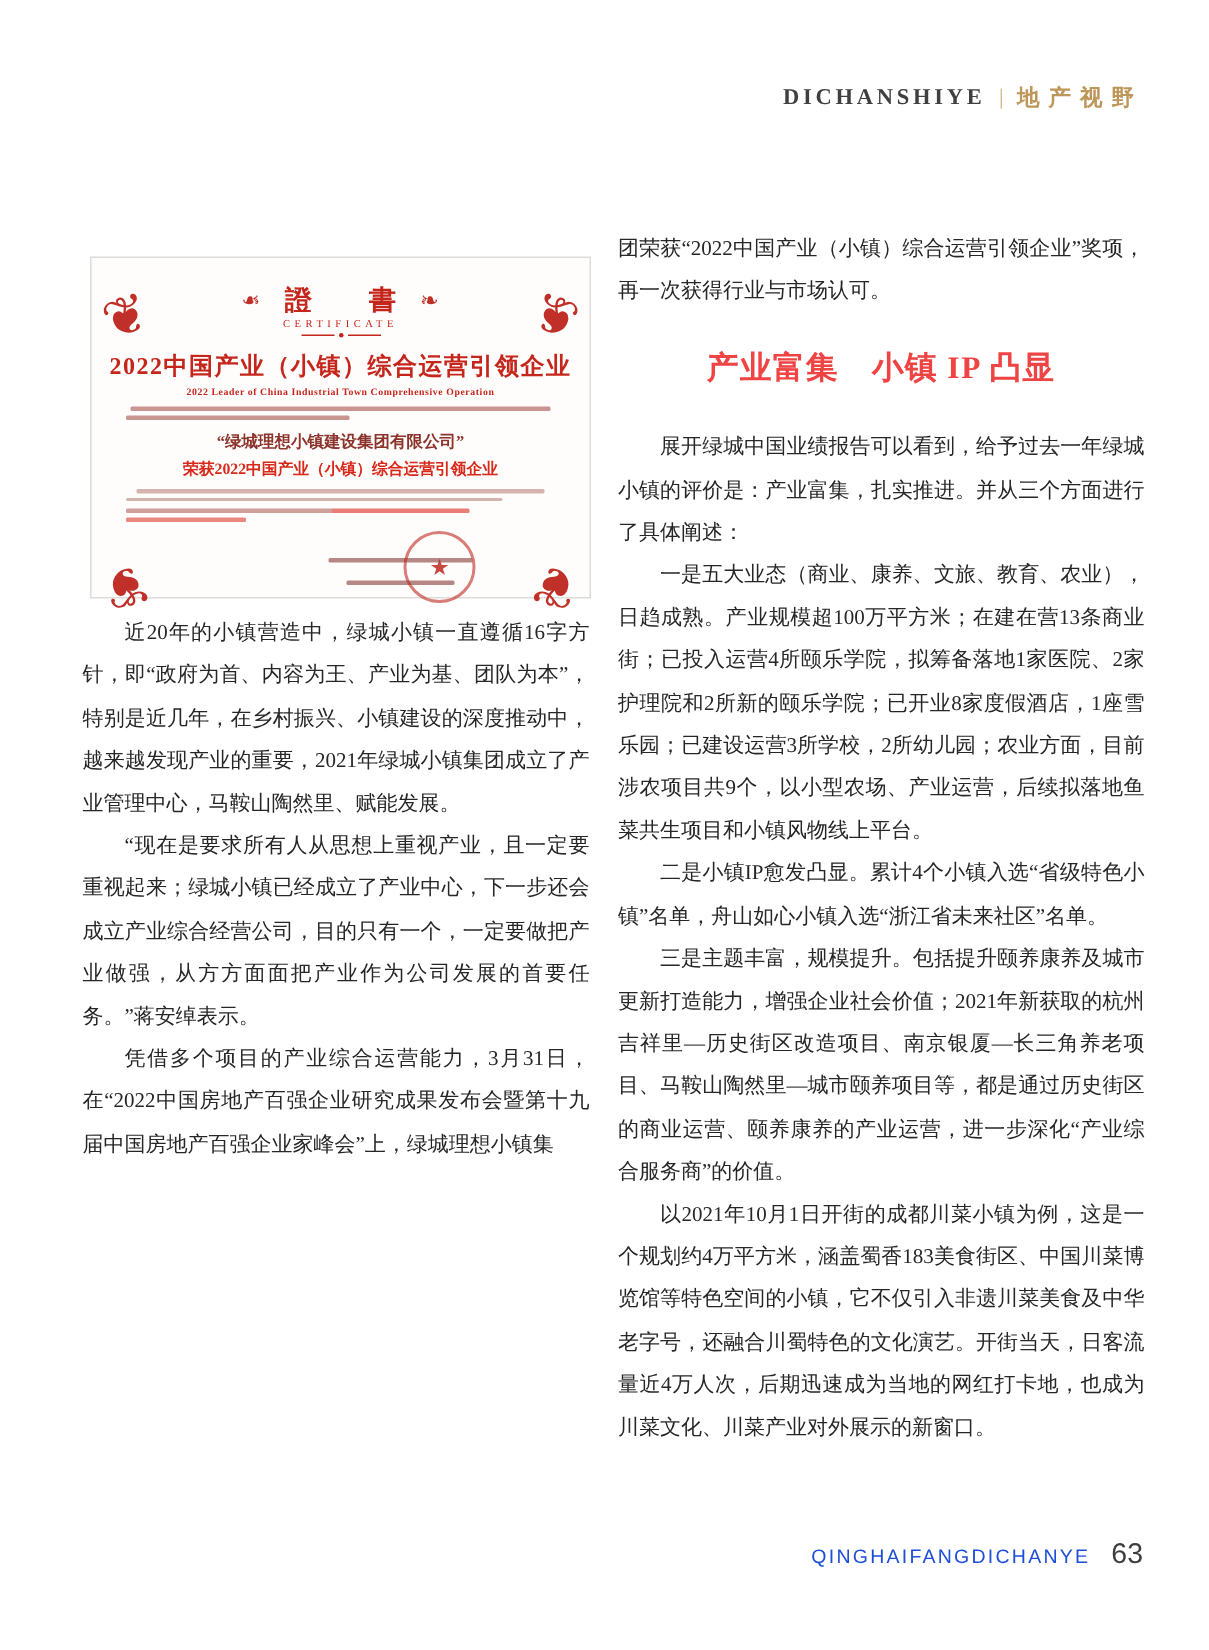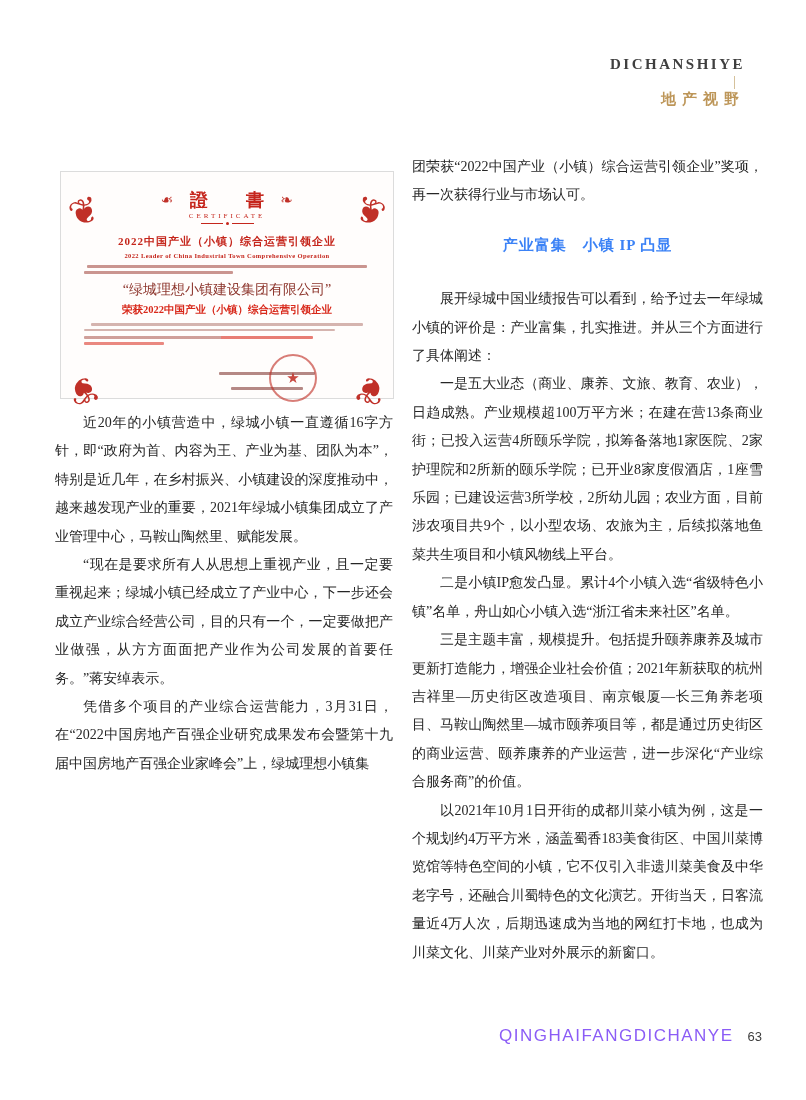--- a/index.html
+++ b/index.html
@@ -2,21 +2,21 @@
 <html><head>
 <meta charset="utf-8">
 <style>
   html,body{margin:0;padding:0;background:#e8e8e8;}
   #page{
     position:relative;width:806px;height:1100px;background:#ffffff;
     margin:0 auto;overflow:hidden;
     font-family:"Liberation Serif","DejaVu Serif",serif;color:#262626;
   }
   
-  .header{position:absolute;top:56px;right:61px;display:flex;align-items:flex-end;flex-direction:column;}
+  .header{position:absolute;top:56px;right:44px;display:flex;align-items:center;}
   .header .en{font-size:15px;font-weight:bold;letter-spacing:2.5px;color:#3f3f3f;}
   .header .divider{margin:0 9px;color:#c9af7e;font-size:15px;font-weight:normal;}
   .header .cn{font-size:15px;font-weight:bold;letter-spacing:6px;color:#bd9659;}
   
   .certificate{
     position:absolute;left:60px;top:171px;width:334px;height:228px;
     background:#fffdfc;border:1px solid #dcdcdc;box-sizing:border-box;
   }
   .cert-inner{position:relative;width:100%;height:100%;text-align:center;}
   .corner{position:absolute;font-family:"DejaVu Sans",sans-serif;font-size:36px;line-height:1;color:#c03028;}
@@ -25,27 +25,27 @@
   .corner.bl{left:8px;bottom:6px;transform:scaleY(-1) rotate(18deg);}
   .corner.br{right:8px;bottom:6px;transform:scale(-1,-1) rotate(18deg);}
   .cert-title-row{display:flex;align-items:center;justify-content:center;margin-top:16px;}
   .cert-title{font-size:18px;font-weight:bold;color:#c5261c;letter-spacing:10px;text-indent:10px;font-family:Liberation Serif, serif;}
   .flourish{font-family:"DejaVu Sans",sans-serif;font-size:15px;color:#c03028;margin:0 6px;}
   .flourish.left{transform:scaleX(-1);}
   .cert-sub{font-size:7px;letter-spacing:3px;color:#c5261c;margin-top:0px;font-family:"Liberation Serif",serif;}
   .cert-divider{display:flex;align-items:center;justify-content:center;margin-top:2px;}
   .cert-divider .bar{width:22px;height:1px;background:#c5261c;}
   .cert-divider .dot{width:3px;height:3px;border-radius:50%;background:#c5261c;margin:0 3px;}
-  .cert-award-cn{font-size:11px;font-weight:bold;color:#c5261c;margin-top:9px;letter-spacing:1px;}
+  .cert-award-cn{font-size:16px;font-weight:bold;color:#c5261c;margin-top:9px;letter-spacing:1px;}
   .cert-award-en{font-size:6.5px;font-weight:bold;color:#c5261c;margin-top:3px;letter-spacing:.4px;}
   .fineprint{margin:6px auto 0;width:86%;}
   .fp-line{height:3px;margin:3px auto;background:rgba(150,45,35,.5);border-radius:1px;}
   .fp-line.l1{width:98%;}
   .fp-line.l2{width:52%;margin-left:0;}
-  .cert-company{font-size:14px;font-weight:normal;color:#8c342b;margin-top:7px;}
+  .cert-company{font-size:11px;font-weight:bold;color:#8c342b;margin-top:7px;}
   .cert-awardline{font-size:10.5px;font-weight:bold;color:#d8281a;margin-top:4px;}
   .fineprint.b .fp-line{height:2.5px;background:rgba(150,70,60,.4);}
   .fineprint.b .l1{width:95%;}
   .fineprint.b .l2{width:88%;}
   .fineprint.c{width:86%;margin-top:5px;}
   .fineprint.c .fp-line{height:3px;}
   .fineprint.c .l1{width:80%;margin-left:0;background:linear-gradient(90deg,rgba(150,45,35,.45) 60%,rgba(216,40,26,.6) 60%);}
   .fineprint.c .l2{width:28%;margin-left:0;background:rgba(216,40,26,.55);}
   .seal{
     position:absolute;left:208px;top:166px;width:48px;height:48px;border-radius:50%;
@@ -56,28 +56,28 @@
   .seal-line{position:absolute;height:3px;background:rgba(120,40,35,.55);border-radius:1px;}
   .seal-line.s1{left:158px;top:184px;width:96px;}
   .seal-line.s2{left:170px;top:199px;width:72px;}
   
   .col{position:absolute;text-align:justify;font-size:14px;line-height:28.4px;}
   .col p{margin:0;text-indent:2em;}
   .col p.noindent{text-indent:0;}
   .col-left{left:55px;top:409px;width:338px;}
   .col-right{left:412px;top:153px;width:351px;}
   .section-heading{
-    text-align:center;text-indent:0 !important;font-weight:bold;color:#3b82f6;
-    font-size:15px;letter-spacing:1px;margin:21px 0 26px 0 !important;
+    text-align:center;text-indent:0 !important;font-weight:bold;color:#ef4444;
+    font-size:21px;letter-spacing:1px;margin:21px 0 26px 0 !important;
   }
   
   .footer{position:absolute;top:1026px;right:44px;display:flex;align-items:baseline;
     font-family:"Liberation Sans","DejaVu Sans",sans-serif;}
-  .footer .journal{font-size:17px;letter-spacing:1.5px;color:#8b5cf6;text-align:right;}
-  .footer .pagenum{font-size:13px;color:#3d3d3d;margin-left:14px;}
+  .footer .journal{font-size:13px;letter-spacing:1.5px;color:#1d4ed8;text-align:right;}
+  .footer .pagenum{font-size:19px;color:#3d3d3d;margin-left:14px;}
 </style>
 </head>
 <body>
 
 <div id="page">
 
   <div class="header">
     <span class="en">DICHANSHIYE</span>
     <span class="divider">|</span>
     <span class="cn">地产视野</span>
@@ -133,21 +133,21 @@
   <div class="col col-left">
     <p>近20年的小镇营造中，绿城小镇一直遵循16字方针，即“政府为首、内容为王、产业为基、团队为本”，特别是近几年，在乡村振兴、小镇建设的深度推动中，越来越发现产业的重要，2021年绿城小镇集团成立了产业管理中心，马鞍山陶然里、赋能发展。</p>
     <p>“现在是要求所有人从思想上重视产业，且一定要重视起来；绿城小镇已经成立了产业中心，下一步还会成立产业综合经营公司，目的只有一个，一定要做把产业做强，从方方面面把产业作为公司发展的首要任务。”蒋安绰表示。</p>
     <p>凭借多个项目的产业综合运营能力，3月31日，在“2022中国房地产百强企业研究成果发布会暨第十九届中国房地产百强企业家峰会”上，绿城理想小镇集</p>
   </div>
 
   <div class="col col-right">
     <p class="noindent">团荣获“2022中国产业（小镇）综合运营引领企业”奖项，再一次获得行业与市场认可。</p>
     <p class="section-heading">产业富集　小镇 IP 凸显</p>
     <p>展开绿城中国业绩报告可以看到，给予过去一年绿城小镇的评价是：产业富集，扎实推进。并从三个方面进行了具体阐述：</p>
-    <p>一是五大业态（商业、康养、文旅、教育、农业），日趋成熟。产业规模超100万平方米；在建在营13条商业街；已投入运营4所颐乐学院，拟筹备落地1家医院、2家护理院和2所新的颐乐学院；已开业8家度假酒店，1座雪乐园；已建设运营3所学校，2所幼儿园；农业方面，目前涉农项目共9个，以小型农场、农旅为主，后续拟落地鱼菜共生项目和小镇风物线上平台。</p>
+    <p>一是五大业态（商业、康养、文旅、教育、农业），日趋成熟。产业规模超100万平方米；在建在营13条商业街；已投入运营4所颐乐学院，拟筹备落地1家医院、2家护理院和2所新的颐乐学院；已开业8家度假酒店，1座雪乐园；已建设运营3所学校，2所幼儿园；农业方面，目前涉农项目共9个，以小型农场、产业运营，后续拟落地鱼菜共生项目和小镇风物线上平台。</p>
     <p>二是小镇IP愈发凸显。累计4个小镇入选“省级特色小镇”名单，舟山如心小镇入选“浙江省未来社区”名单。</p>
     <p>三是主题丰富，规模提升。包括提升颐养康养及城市更新打造能力，增强企业社会价值；2021年新获取的杭州吉祥里—历史街区改造项目、南京银厦—长三角养老项目、马鞍山陶然里—城市颐养项目等，都是通过历史街区的商业运营、颐养康养的产业运营，进一步深化“产业综合服务商”的价值。</p>
     <p>以2021年10月1日开街的成都川菜小镇为例，这是一个规划约4万平方米，涵盖蜀香183美食街区、中国川菜博览馆等特色空间的小镇，它不仅引入非遗川菜美食及中华老字号，还融合川蜀特色的文化演艺。开街当天，日客流量近4万人次，后期迅速成为当地的网红打卡地，也成为川菜文化、川菜产业对外展示的新窗口。</p>
   </div>
 
   <div class="footer">
     <span class="journal">QINGHAIFANGDICHANYE</span>
     <span class="pagenum">63</span>
   </div>
 

